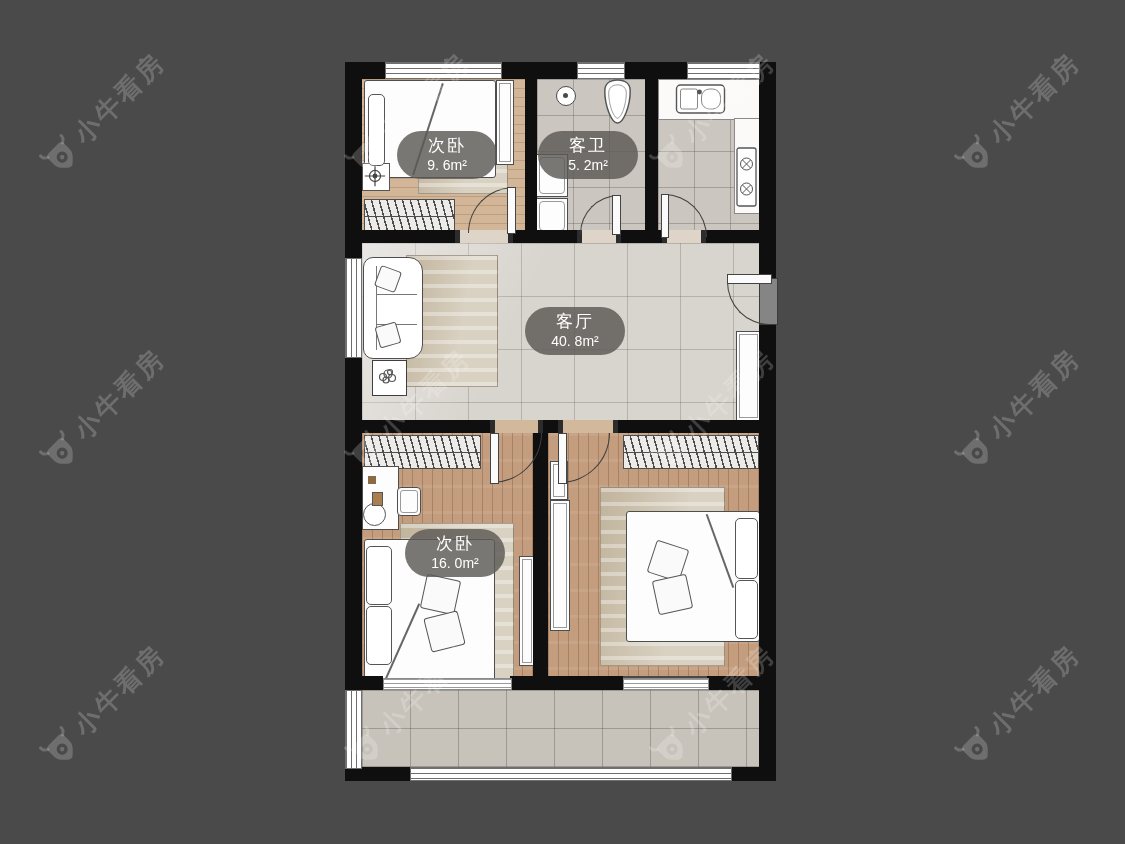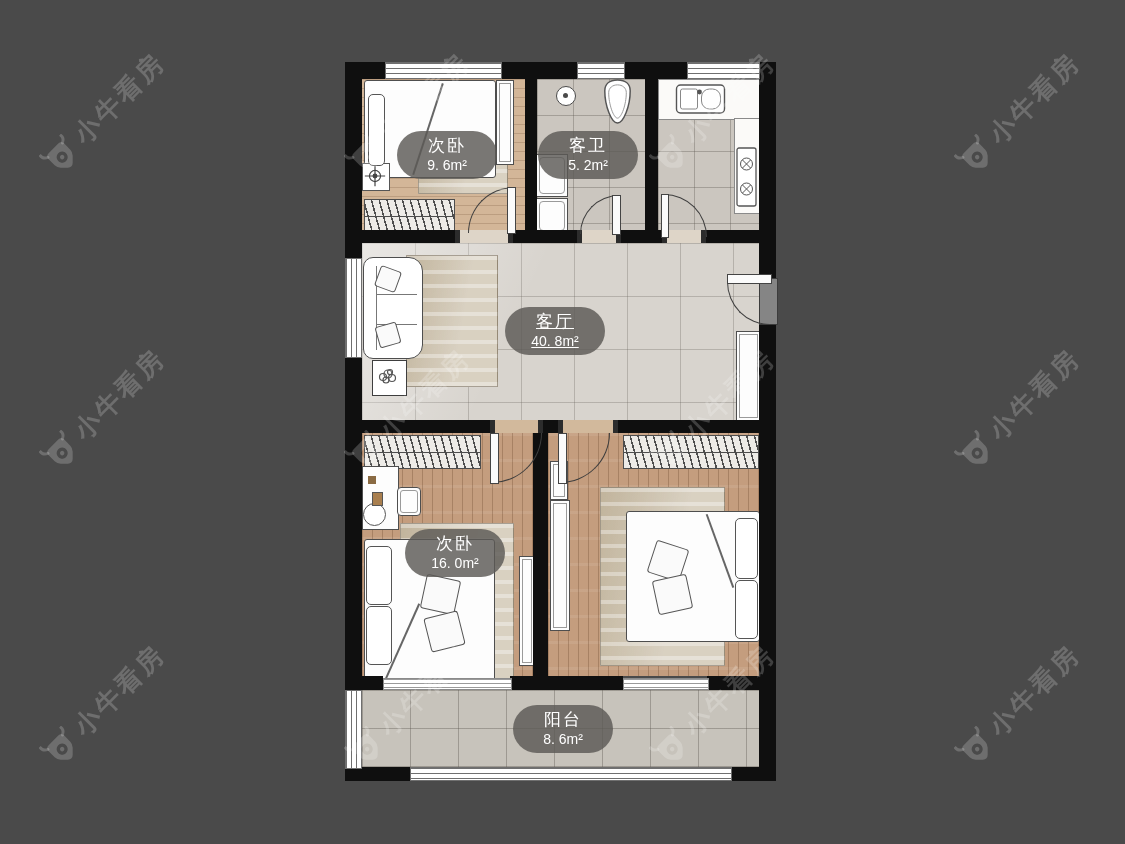--- a/index.html
+++ b/index.html
@@ -254,32 +254,28 @@
   <div class="dpillow" style="left:655px;top:577px;width:33px;height:33px;transform:rotate(-12deg)"></div>
 
   <div class="pill" style="left: 397px; top: 131px; width: 100px; height: 48px; background: rgba(92, 89, 85, 0.82); color: rgb(255, 255, 255);">
     <div class="rname">次卧</div>
     <div class="rarea">9. 6m²</div>
   </div>
   <div class="pill" style="left: 538px; top: 131px; width: 100px; height: 48px; background: rgba(92, 89, 85, 0.82); color: rgb(255, 255, 255);">
     <div class="rname">客卫</div>
     <div class="rarea">5. 2m²</div>
   </div>
-  <div class="pill" style="left: 505px; top: 307px; width: 100px; height: 48px; background: rgba(92, 89, 85, 0.82); color: rgb(255, 255, 255); text-decoration: underline;">
+  <div class="pill" style="left: 525px; top: 307px; width: 100px; height: 48px; background: rgba(92, 89, 85, 0.82); color: rgb(255, 255, 255);">
     <div class="rname">客厅</div>
     <div class="rarea">40. 8m²</div>
   </div>
   <div class="pill" style="left: 405px; top: 529px; width: 100px; height: 48px; background: rgba(92, 89, 85, 0.82); color: rgb(255, 255, 255);">
     <div class="rname">次卧</div>
     <div class="rarea">16. 0m²</div>
   </div>
-  <div class="pill" style="left: 513px; top: 705px; width: 100px; height: 48px; background: rgba(92, 89, 85, 0.82); color: rgb(255, 255, 255);">
-    <div class="rname">阳台</div>
-    <div class="rarea">8. 6m²</div>
-  </div>
 
   <div id="wm-layer">
       <div class="wm" style="left: 105px; top: 113px; color: rgba(255, 255, 255, 0.2);">
         <svg width="34" height="34" viewBox="0 0 40 40" fill="currentColor">
           <path d="M8 9 Q2 6 3 1" stroke="currentColor" stroke-width="3.5" fill="none" stroke-linecap="round"></path>
           <path d="M32 9 Q38 6 37 1" stroke="currentColor" stroke-width="3.5" fill="none" stroke-linecap="round"></path>
           <path fill-rule="evenodd" d="M12 6 h16 q5 0 5 5 v10 q0 4 -3 7 l-6 6 q-4 4 -8 0 l-6 -6 q-3 -3 -3 -7 v-10 q0 -5 5 -5 z M20 14 a6.5 6.5 0 1 0 0.01 0 z"></path>
           <circle cx="20" cy="20.5" r="2.6"></circle>
         </svg>
         <span>小牛看房</span>

